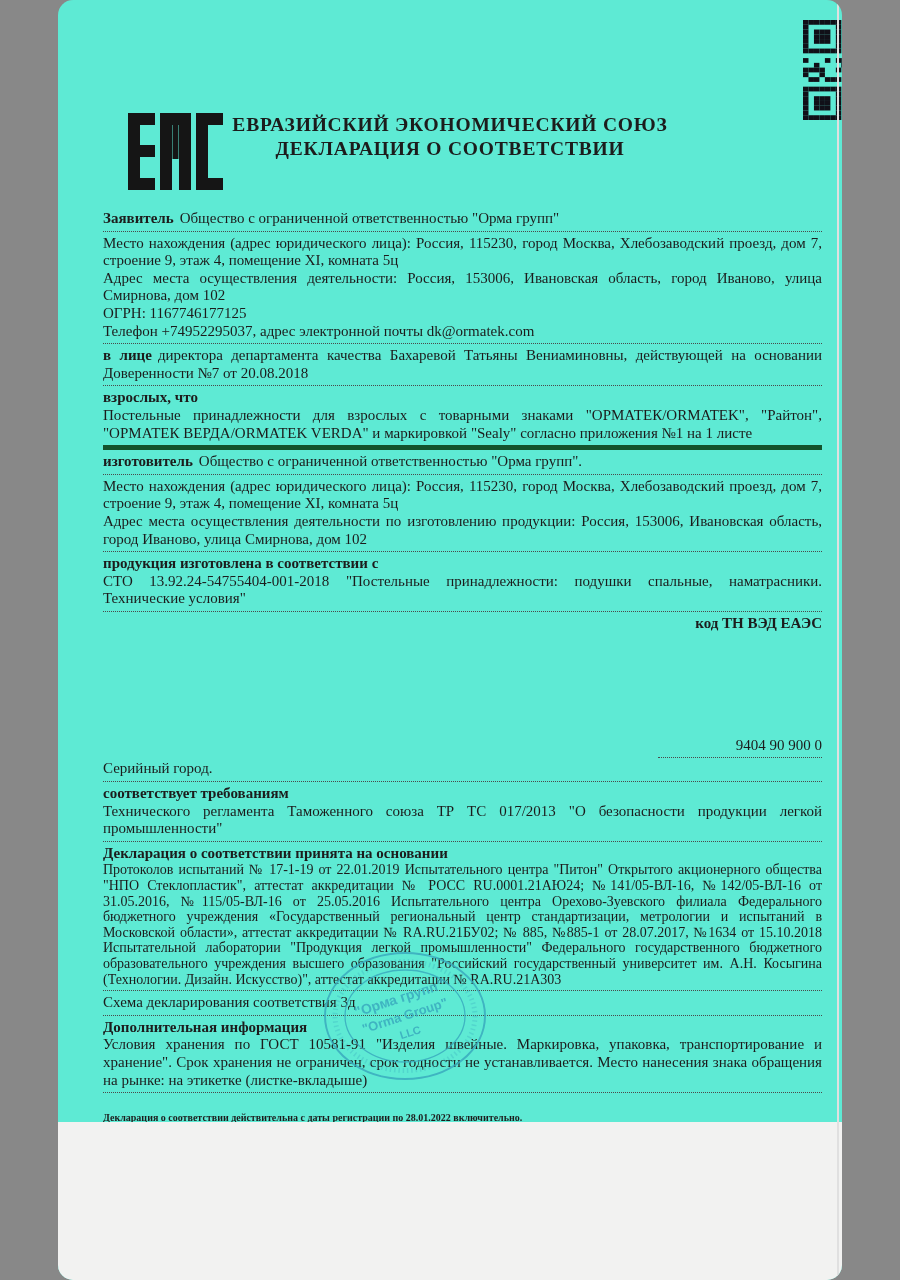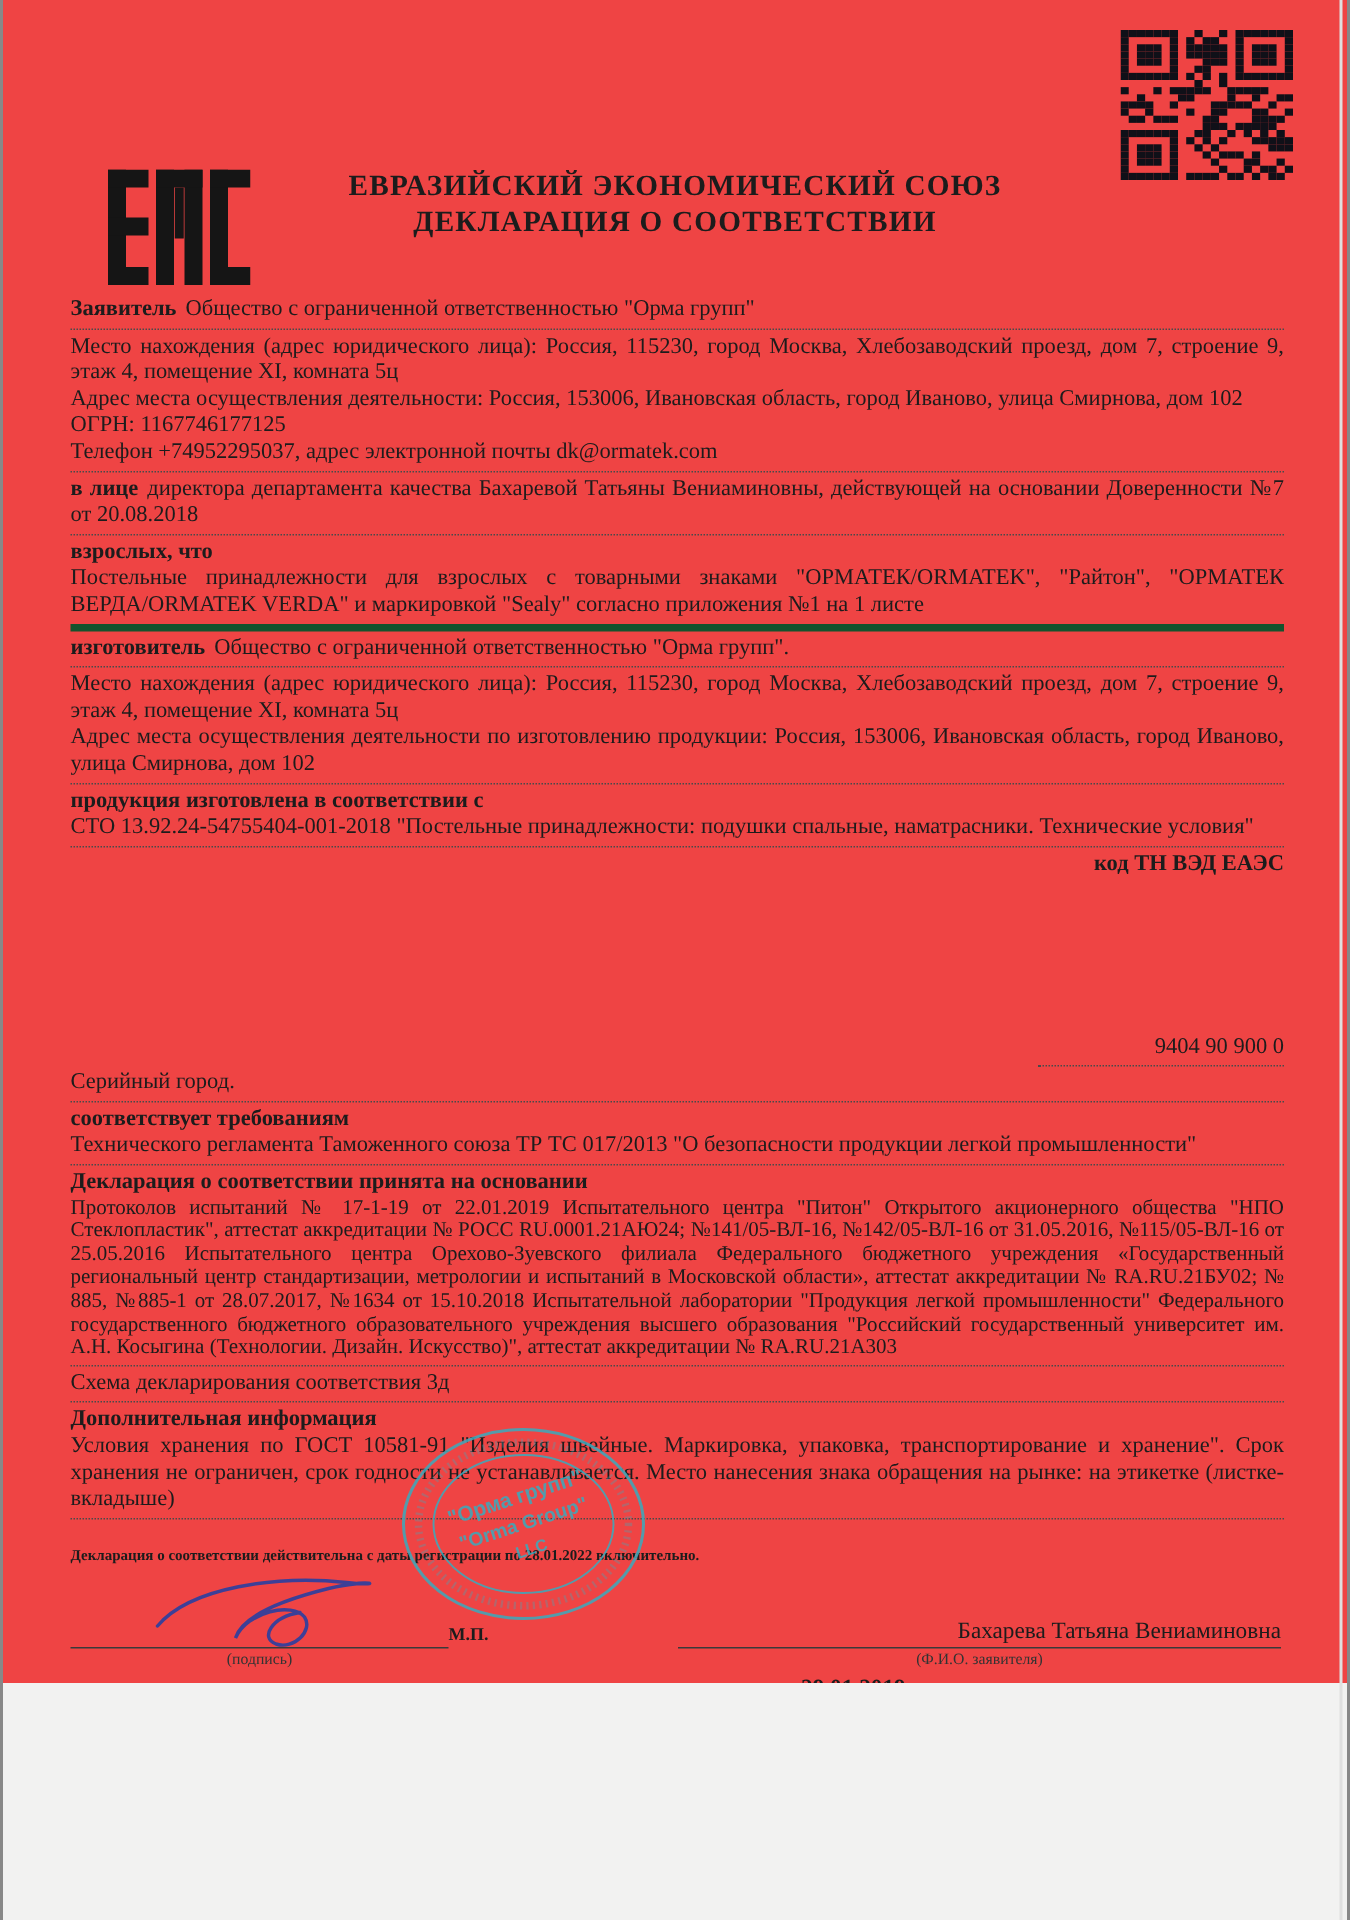--- a/index.html
+++ b/index.html
@@ -4,40 +4,41 @@
 <style>
   html,body{margin:0;padding:0;background:#888;}
   :root{
     --text:#1c1c1c;
     --stamp:#3aabbe;
     --sig:#2e3f9e;
     --dot:#4a4a4a;
   }
   .page{
     position:relative;
-    width:896px;height:1280px;
+    width:784px;height:1280px;
     margin:0 auto;
-    background:#ef4444;
+    background:#5eead4;
     font-family:"Liberation Serif","DejaVu Serif",serif;
     color:var(--text);
     overflow:hidden;
+    border-radius:15px;
   }
   
   .scan-band{position:absolute;left:0;right:0;bottom:0;height:158px;background:#f2f2f1;}
   .scan-edge{position:absolute;top:0;bottom:0;right:3px;width:2px;background:#e0e0e0;}
 
   .qr{position:absolute;left:745px;top:20px;width:115px;height:100px;}
   .qr svg{display:block;width:115px;height:100px;}
 
   .header{position:relative;height:198px;}
   .eac-logo{position:absolute;left:70px;top:113px;width:95px;height:77px;}
   .titles{position:absolute;left:120px;right:120px;top:113px;text-align:center;}
   .title-line{font-weight:bold;font-size:19.5px;letter-spacing:0.8px;line-height:1.25;}
 
-  .doc{padding:0 42px 0 45px;}
+  .doc{padding:0 20px 0 45px;margin-top:12px;}
   .row{font-size:15px;line-height:17.6px;}
   .dotted{border-bottom:1px dotted var(--dot);padding-bottom:3px;margin-bottom:3px;}
   .solid{border-bottom:5px solid #14532d;padding-bottom:3px;margin-bottom:3px;}
   .just{text-align:justify;}
   b.lbl{font-weight:bold;margin-right:6px;}
   .head-line{font-weight:bold;}
   p{margin:0;}
 
   .tnved-row{display:flex;align-items:flex-end;flex-direction:column;}
   .tnved-row .lblw{font-weight:bold;flex:0 0 122px;}

